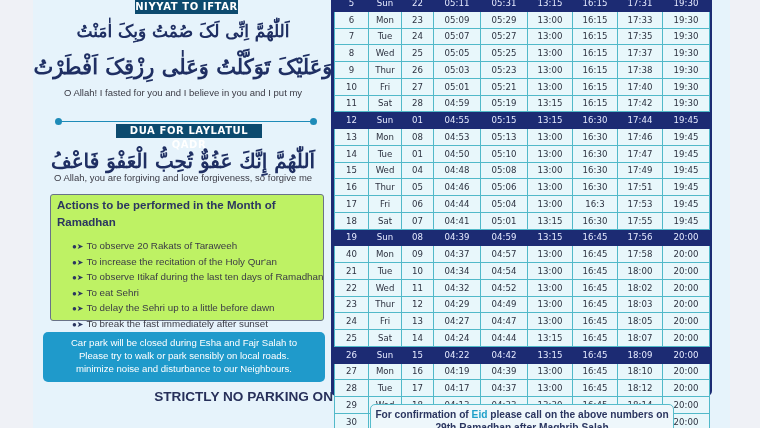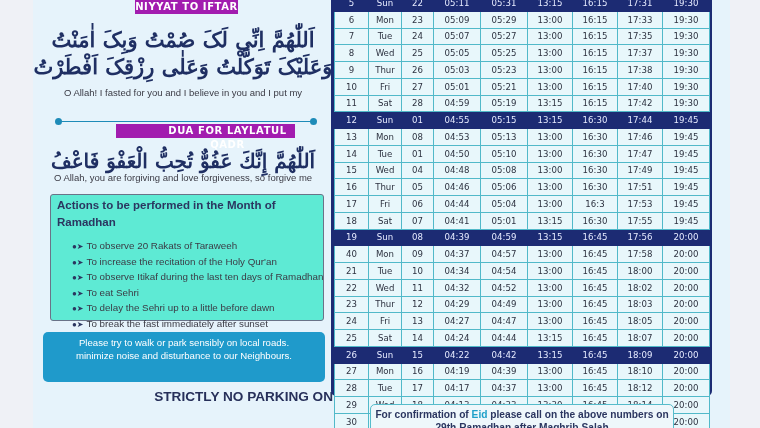--- a/index.html
+++ b/index.html
@@ -8,48 +8,48 @@
     background:#eff1f6;
     font-family:"Liberation Sans", sans-serif;
   }
   .poster {
     position:absolute; left:33px; top:0; width:697px; height:428px;
     background:#e6f3fb;
   }
   
   .left { position:absolute; left:0; top:0; width:300px; height:428px; }
   .banner {
-    position:absolute; background:#a21caf; color:#fff; font-weight:bold;
+    position:absolute; background:#0c4a6e; color:#fff; font-weight:bold;
     font-family:"DejaVu Sans", sans-serif; letter-spacing:0.6px;
     font-size:10px; text-align:center; line-height:14px; height:14px;
   }
   .banner-iftar { left:102px; top:0; width:103px; }
-  .banner-qadr { left:83px; top:124px; width:135px;padding-left:44px; }
+  .banner-qadr { left:83px; top:124px; width:146px; }
   .arabic {
     position:absolute; left:0; width:300px; text-align:center;
     color:#1f2f63; font-family:"DejaVu Serif", serif; font-weight:bold;
     direction:rtl;
   }
-  .ar1 { top:25px; font-size:21px; line-height:30px; }
+  .ar1 { top:16px; font-size:17px; line-height:30px; }
   .ar2 { top:52px; font-size:21px; line-height:30px; }
   .ar3 { top:137px; font-size:20px; line-height:48px; }
   .trans {
     position:absolute; left:0; width:300px; text-align:center; color:#3a3a44;
     font-size:9.5px; line-height:13px;
   }
   .trans1 { top:86px; }
   .trans2 { top:171px; }
   .divider {
     position:absolute; left:25px; top:121px; width:255px; height:1px; background:#1e8bb8;
   }
   .dot { position:absolute; top:118px; width:7px; height:7px; border-radius:50%; background:#1e8bb8; }
   .dot-l { left:22px; } .dot-r { left:277px; }
   .actions {
     position:absolute; left:17px; top:194px; width:274px; height:127px;
-    background:#5eead4; border:1.5px solid #6a7388; border-radius:3px;
+    background:#bef264; border:1.5px solid #6a7388; border-radius:3px;
     box-sizing:border-box; padding:2px 0 13px 6px;
   }
   .actions h3 {
     margin:0; font-size:11.5px; color:#2b3660; font-weight:bold; line-height:17px;
   }
   .actions ul { margin:8px; padding:0; list-style:none; }
   .actions li { font-size:9.8px; color:#3b3b45; line-height:14.5px; padding-left:7px; white-space:nowrap; }
   .bullet { color:#2b3660; font-size:8px; margin-right:3px; }
   .carpark {
     position:absolute; left:10px; top:332px; width:282px; height:50px;
@@ -109,20 +109,21 @@
           <li><span class="bullet">●➤</span><span>To increase the recitation of the Holy Qur'an</span></li>
           <li><span class="bullet">●➤</span><span>To observe Itikaf during the last ten days of Ramadhan</span></li>
           <li><span class="bullet">●➤</span><span>To eat Sehri</span></li>
           <li><span class="bullet">●➤</span><span>To delay the Sehri up to a little before dawn</span></li>
           <li><span class="bullet">●➤</span><span>To break the fast immediately after sunset</span></li>
           <li><span class="bullet">●➤</span><span>To break the fast with dates and recite the Dua above</span></li>
         </ul>
     </div>
 
     <div class="carpark">
+      <div>Car park will be closed during Esha and Fajr Salah to</div>
       <div>Please try to walk or park sensibly on local roads.</div>
       <div>minimize noise and disturbance to our Neighbours.</div>
     </div>
 
     <div class="noparking">
       <div>STRICTLY NO PARKING ON</div>
     </div>
   </div>
 
   <div class="tablewrap">

